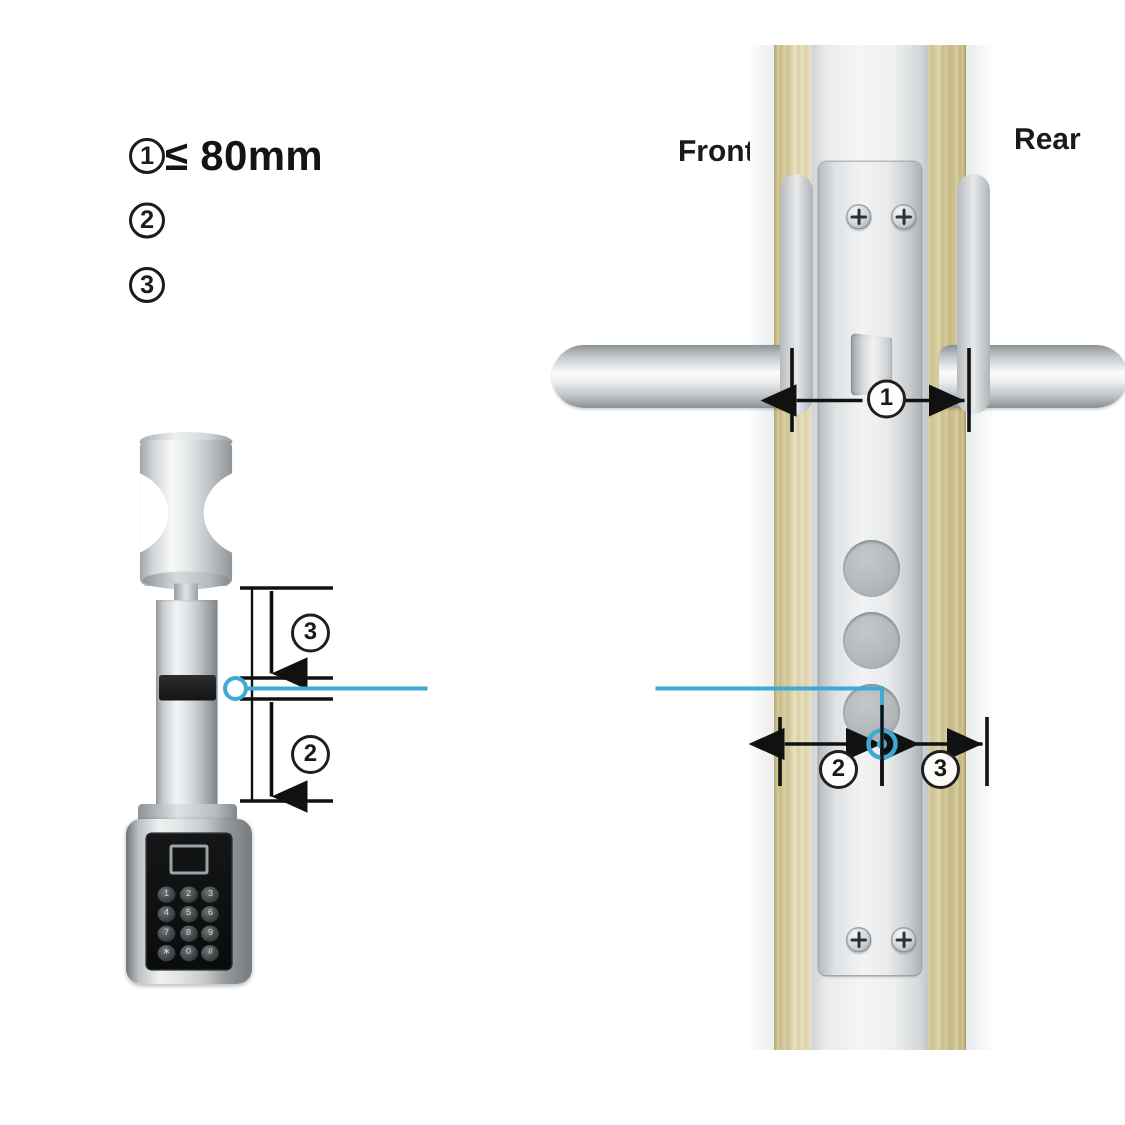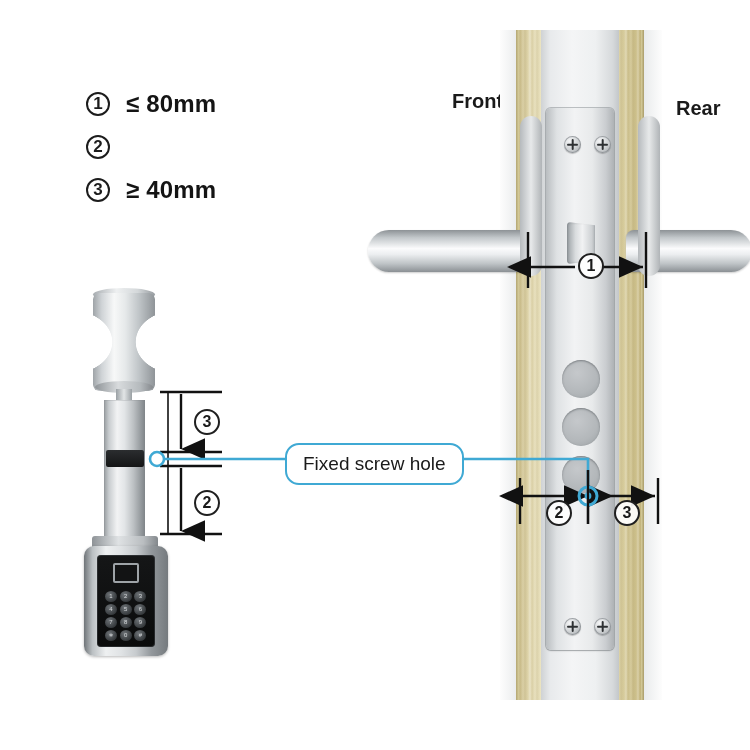--- a/index.html
+++ b/index.html
@@ -38,37 +38,36 @@
     align-items: center;
     justify-content: center;
     font-size: 17px;
     font-weight: 600;
     color: #1c1c1c;
     line-height: 1;
     box-sizing: border-box;
     flex: none;
   }
   .legend-text {
-    margin-left: 16px;
-    font-size: 24px;
+    font-size: 28px;
     font-weight: 700;
     color: #141414;
     letter-spacing: .2px;
     white-space: nowrap;
   }
 
   
   .side-label {
     position: absolute;
     font-size: 20px;
     font-weight: 600;
     color: #1a1a1a;
   }
   #label-front { left: 452px; top: 90px; }
-  #label-rear  { left: 676px; top: 97px; }
+  #label-rear  { left: 676px; top: 82px; }
 
   
   #door-assembly {
     position: absolute;
     left: 500px;
     top: 30px;
     width: 180px;
     height: 670px;
   }
   
@@ -418,21 +417,20 @@
   <div id="legend">
     <div class="legend-row">
       <span class="circ-num">1</span>
       <span class="legend-text">≤ 80mm</span>
     </div>
     <div class="legend-row">
       <span class="circ-num">2</span>
     </div>
     <div class="legend-row">
       <span class="circ-num">3</span>
-      <span class="legend-text">≥ 40mm</span>
     </div>
   </div>
 
   <div class="side-label" id="label-front">Front</div>
   <div class="side-label" id="label-rear">Rear</div>
 
   <div id="door-assembly">
     <div id="jamb-left"></div>
     <div id="jamb-right"></div>
 
@@ -541,15 +539,14 @@
       <line x1="588" y1="470" x2="588" y2="524" stroke="#111111" stroke-width="2.2"></line>
     </g>
   </svg>
 
   <div class="marker" id="marker-door-1">1</div>
   <div class="marker" id="marker-door-2">2</div>
   <div class="marker" id="marker-door-3">3</div>
   <div class="marker" id="marker-cyl-3">3</div>
   <div class="marker" id="marker-cyl-2">2</div>
 
-  <div id="callout">Fixed screw hole</div>
 
 </div>
 
 </body></html>

